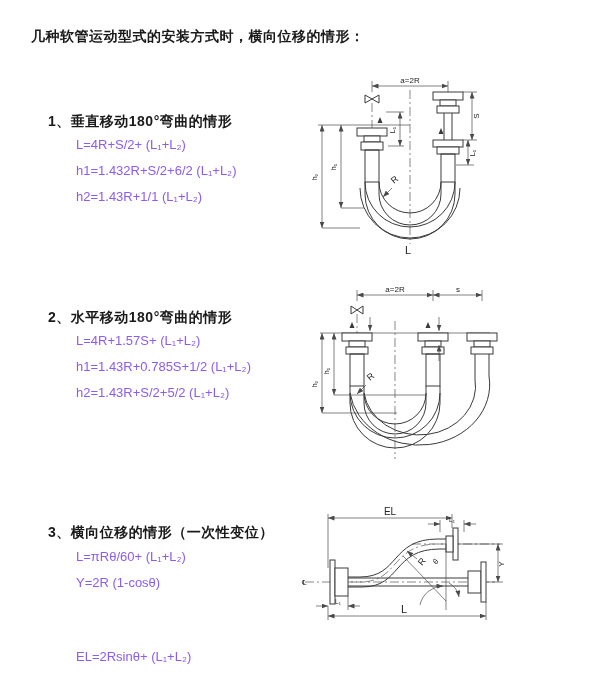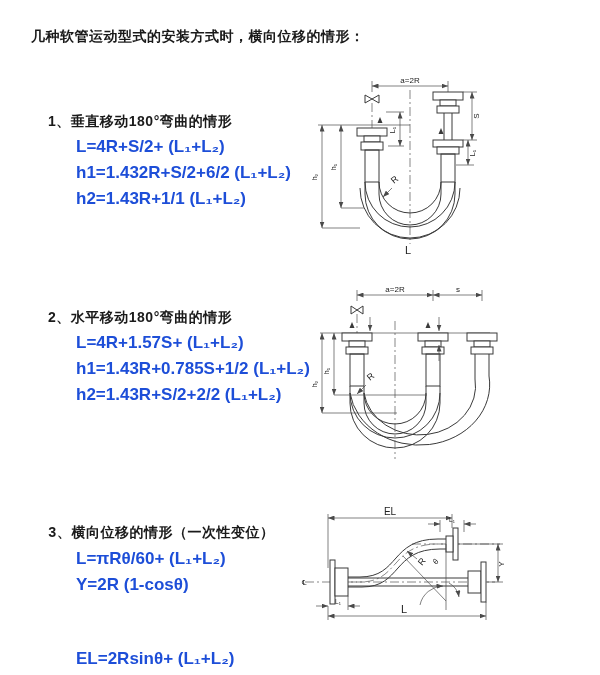--- a/index.html
+++ b/index.html
@@ -4,44 +4,44 @@
 <style>
   html,body{margin:0;padding:0;}
   body{
     width:600px;height:675px;position:relative;overflow:hidden;
     background:#ffffff;color:#1a1a1a;
     font-family:"Liberation Sans","DejaVu Sans",sans-serif;
   }
   .abs{position:absolute;white-space:nowrap;}
   .doc-title{font-size:14px;font-weight:600;letter-spacing:.5px;}
   .sec-heading{font-size:14px;font-weight:600;letter-spacing:.5px;}
-  .formula{font-size:17px;font-weight:700;color:#1d4ed8;}
+  .formula{font-size:13px;font-weight:400;color:#8b5cf6;}
   svg{position:absolute;overflow:visible;}
   svg text{font-family:"Liberation Sans","DejaVu Sans",sans-serif;fill:#222;}
   .obj{stroke:#3a3a3a;stroke-width:1;fill:none;}
   .dim{stroke:#4a4a4a;stroke-width:.7;fill:none;}
   .cl{stroke:#555;stroke-width:.7;fill:none;stroke-dasharray:9 3 2 3;}
   .fillrect{fill:#ffffff;}
 </style>
 </head>
 <body>
 
 <div class="abs doc-title" style="left:31px;top:28px;">几种软管运动型式的安装方式时，横向位移的情形：</div>
 
 <div class="abs sec-heading" style="left:48px;top:113px;">1、垂直移动180°弯曲的情形</div>
 <div class="abs formula" style="left:76px;top:137px;">L=4R+S/2+ (L₁+L₂)</div>
 <div class="abs formula" style="left:76px;top:163px;">h1=1.432R+S/2+6/2 (L₁+L₂)</div>
 <div class="abs formula" style="left:76px;top:189px;">h2=1.43R+1/1 (L₁+L₂)</div>
 
 <div class="abs sec-heading" style="left:48px;top:309px;">2、水平移动180°弯曲的情形</div>
 <div class="abs formula" style="left:76px;top:333px;">L=4R+1.57S+ (L₁+L₂)</div>
 <div class="abs formula" style="left:76px;top:359px;">h1=1.43R+0.785S+1/2 (L₁+L₂)</div>
-<div class="abs formula" style="left:76px;top:385px;">h2=1.43R+S/2+2/2 (L₁+L₂)</div>
-
-<div class="abs sec-heading" style="left:48px;top:524px;font-family:Liberation Mono, monospace;">3、横向位移的情形（一次性变位）</div>
+<div class="abs formula" style="left:76px;top:385px;">h2=1.43R+S/2+5/2 (L₁+L₂)</div>
+
+<div class="abs sec-heading" style="left:48px;top:524px;">3、横向位移的情形（一次性变位）</div>
 <div class="abs formula" style="left:76px;top:549px;">L=πRθ/60+ (L₁+L₂)</div>
 <div class="abs formula" style="left:76px;top:575px;text-align:center;">Y=2R (1-cosθ)</div>
 <div class="abs formula" style="left:76px;top:601px;margin-top:48px;">EL=2Rsinθ+ (L₁+L₂)</div>
 
 <svg style="left:306px;top:70px;" width="286" height="200" viewBox="0 0 286 200">
   <defs>
     <marker id="m1e" markerUnits="userSpaceOnUse" markerWidth="7" markerHeight="5" refX="6.5" refY="2.5" orient="auto">
         <path d="M0,0 L6.5,2.5 L0,5 Z" fill="#4a4a4a"></path>
       </marker>
     <marker id="m1s" markerUnits="userSpaceOnUse" markerWidth="7" markerHeight="5" refX="0" refY="2.5" orient="auto">

